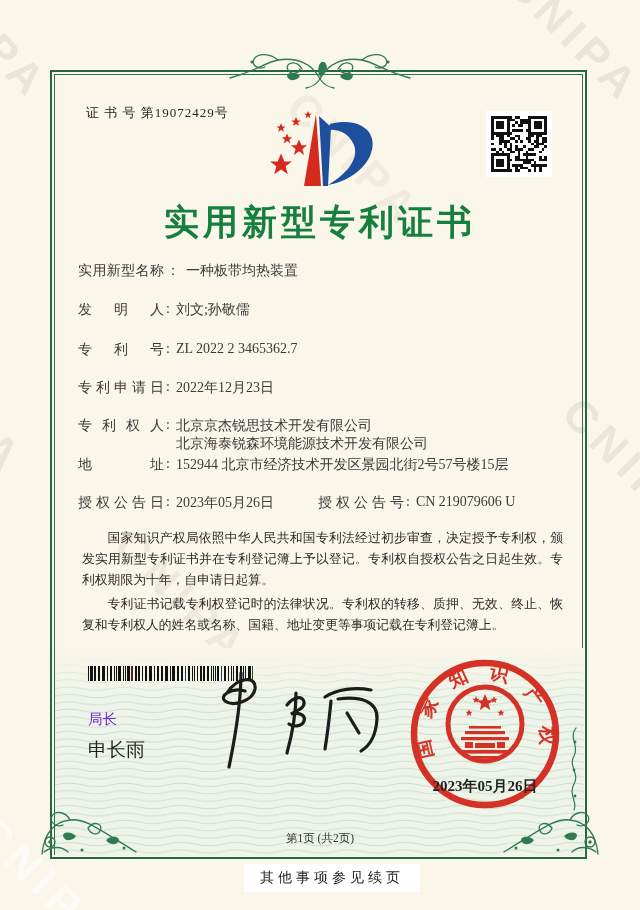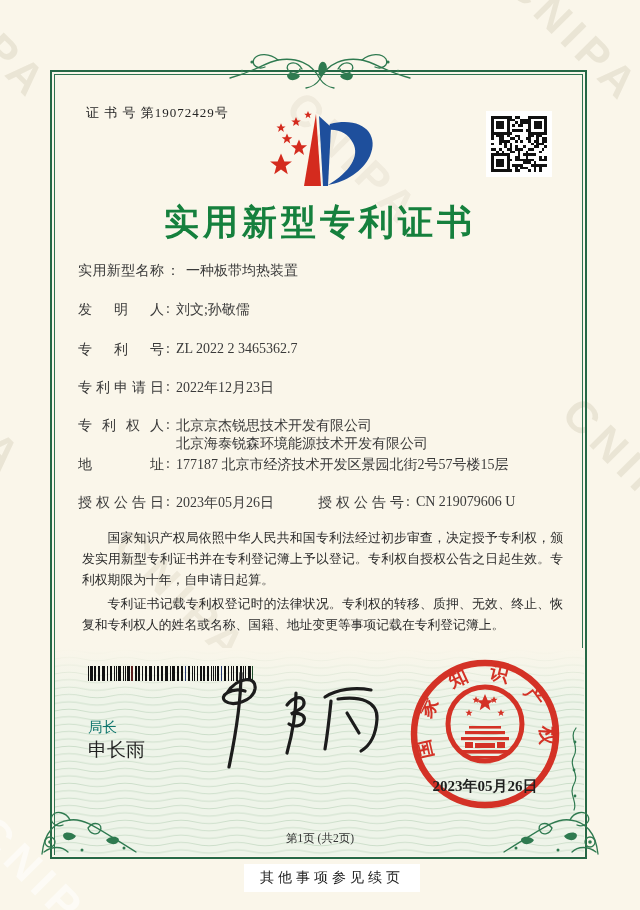--- a/index.html
+++ b/index.html
@@ -32,21 +32,21 @@
   .fval{display:inline-block;vertical-align:top;}
   .stack{display:inline-block;vertical-align:top;}
   .stack div{line-height:18px;}
   .grp2{position:absolute;left:240px;top:0;white-space:nowrap;}
   
   .paras{position:absolute;left:78px;top:524px;width:489px;font-size:12.8px;
          line-height:20.8px;text-align:justify;color:#2a2a2a;z-index:2;}
   .paras p{margin:4px;text-indent:2em;}
   
   .barcode{position:absolute;left:88px;top:666px;width:168px;height:15px;z-index:2;}
-  .iss-title{position:absolute;left:88px;top:710px;font-size:14.5px;color:#0f766e;z-index:2;margin-top:8px;}
+  .iss-title{position:absolute;left:88px;top:710px;font-size:14.5px;color:#6d28d9;z-index:2;}
   .iss-name{position:absolute;left:88px;top:737px;font-size:19px;color:#1f1f1f;z-index:2;}
   .sig{position:absolute;left:175px;top:663px;width:225px;height:110px;z-index:2;}
   .seal{position:absolute;left:409px;top:658px;width:152px;height:152px;z-index:3;opacity:0.95;}
   .pageinfo{position:absolute;left:0;top:831px;width:640px;text-align:center;
             font-size:11.5px;color:#333;z-index:2;}
   .contnote{position:absolute;left:0;top:864px;width:640px;text-align:center;z-index:2;margin-left:12px;}
   .contnote span{display:inline-block;background:#ffffff;padding:5px 16px;
                  font-size:14px;letter-spacing:4px;color:#222;}
   
   .orn-top{position:absolute;left:228px;top:49px;width:184px;height:42px;z-index:2;}
@@ -322,21 +322,21 @@
   <div class="frow" style="top:81px">
     <span class="flabel">专利号</span><span class="fcolon">:</span><span class="fval">ZL 2022 2 3465362.7</span>
   </div>
   <div class="frow" style="top:119px">
     <span class="flabel">专利申请日</span><span class="fcolon">:</span><span class="fval">2022年12月23日</span>
   </div>
   <div class="frow" style="top:157px">
     <span class="flabel">专利权人</span><span class="fcolon">:</span><span class="stack"><div>北京京杰锐思技术开发有限公司</div><div>北京海泰锐森环境能源技术开发有限公司</div></span>
   </div>
   <div class="frow" style="top:196px">
-    <span class="flabel">地址</span><span class="fcolon">:</span><span class="fval">177187 北京市经济技术开发区景园北街2号57号楼15层</span>
+    <span class="flabel">地址</span><span class="fcolon">:</span><span class="fval">152944 北京市经济技术开发区景园北街2号57号楼15层</span>
   </div>
   <div class="frow" style="top:234px;width:492px">
     <span class="flabel">授权公告日</span><span class="fcolon">:</span><span class="fval">2023年05月26日</span>
     <span class="grp2">
       <span class="flabel">授权公告号</span><span class="fcolon">:</span><span class="fval">CN 219079606 U</span>
     </span>
   </div>
 </div>
 
 <div class="paras">

